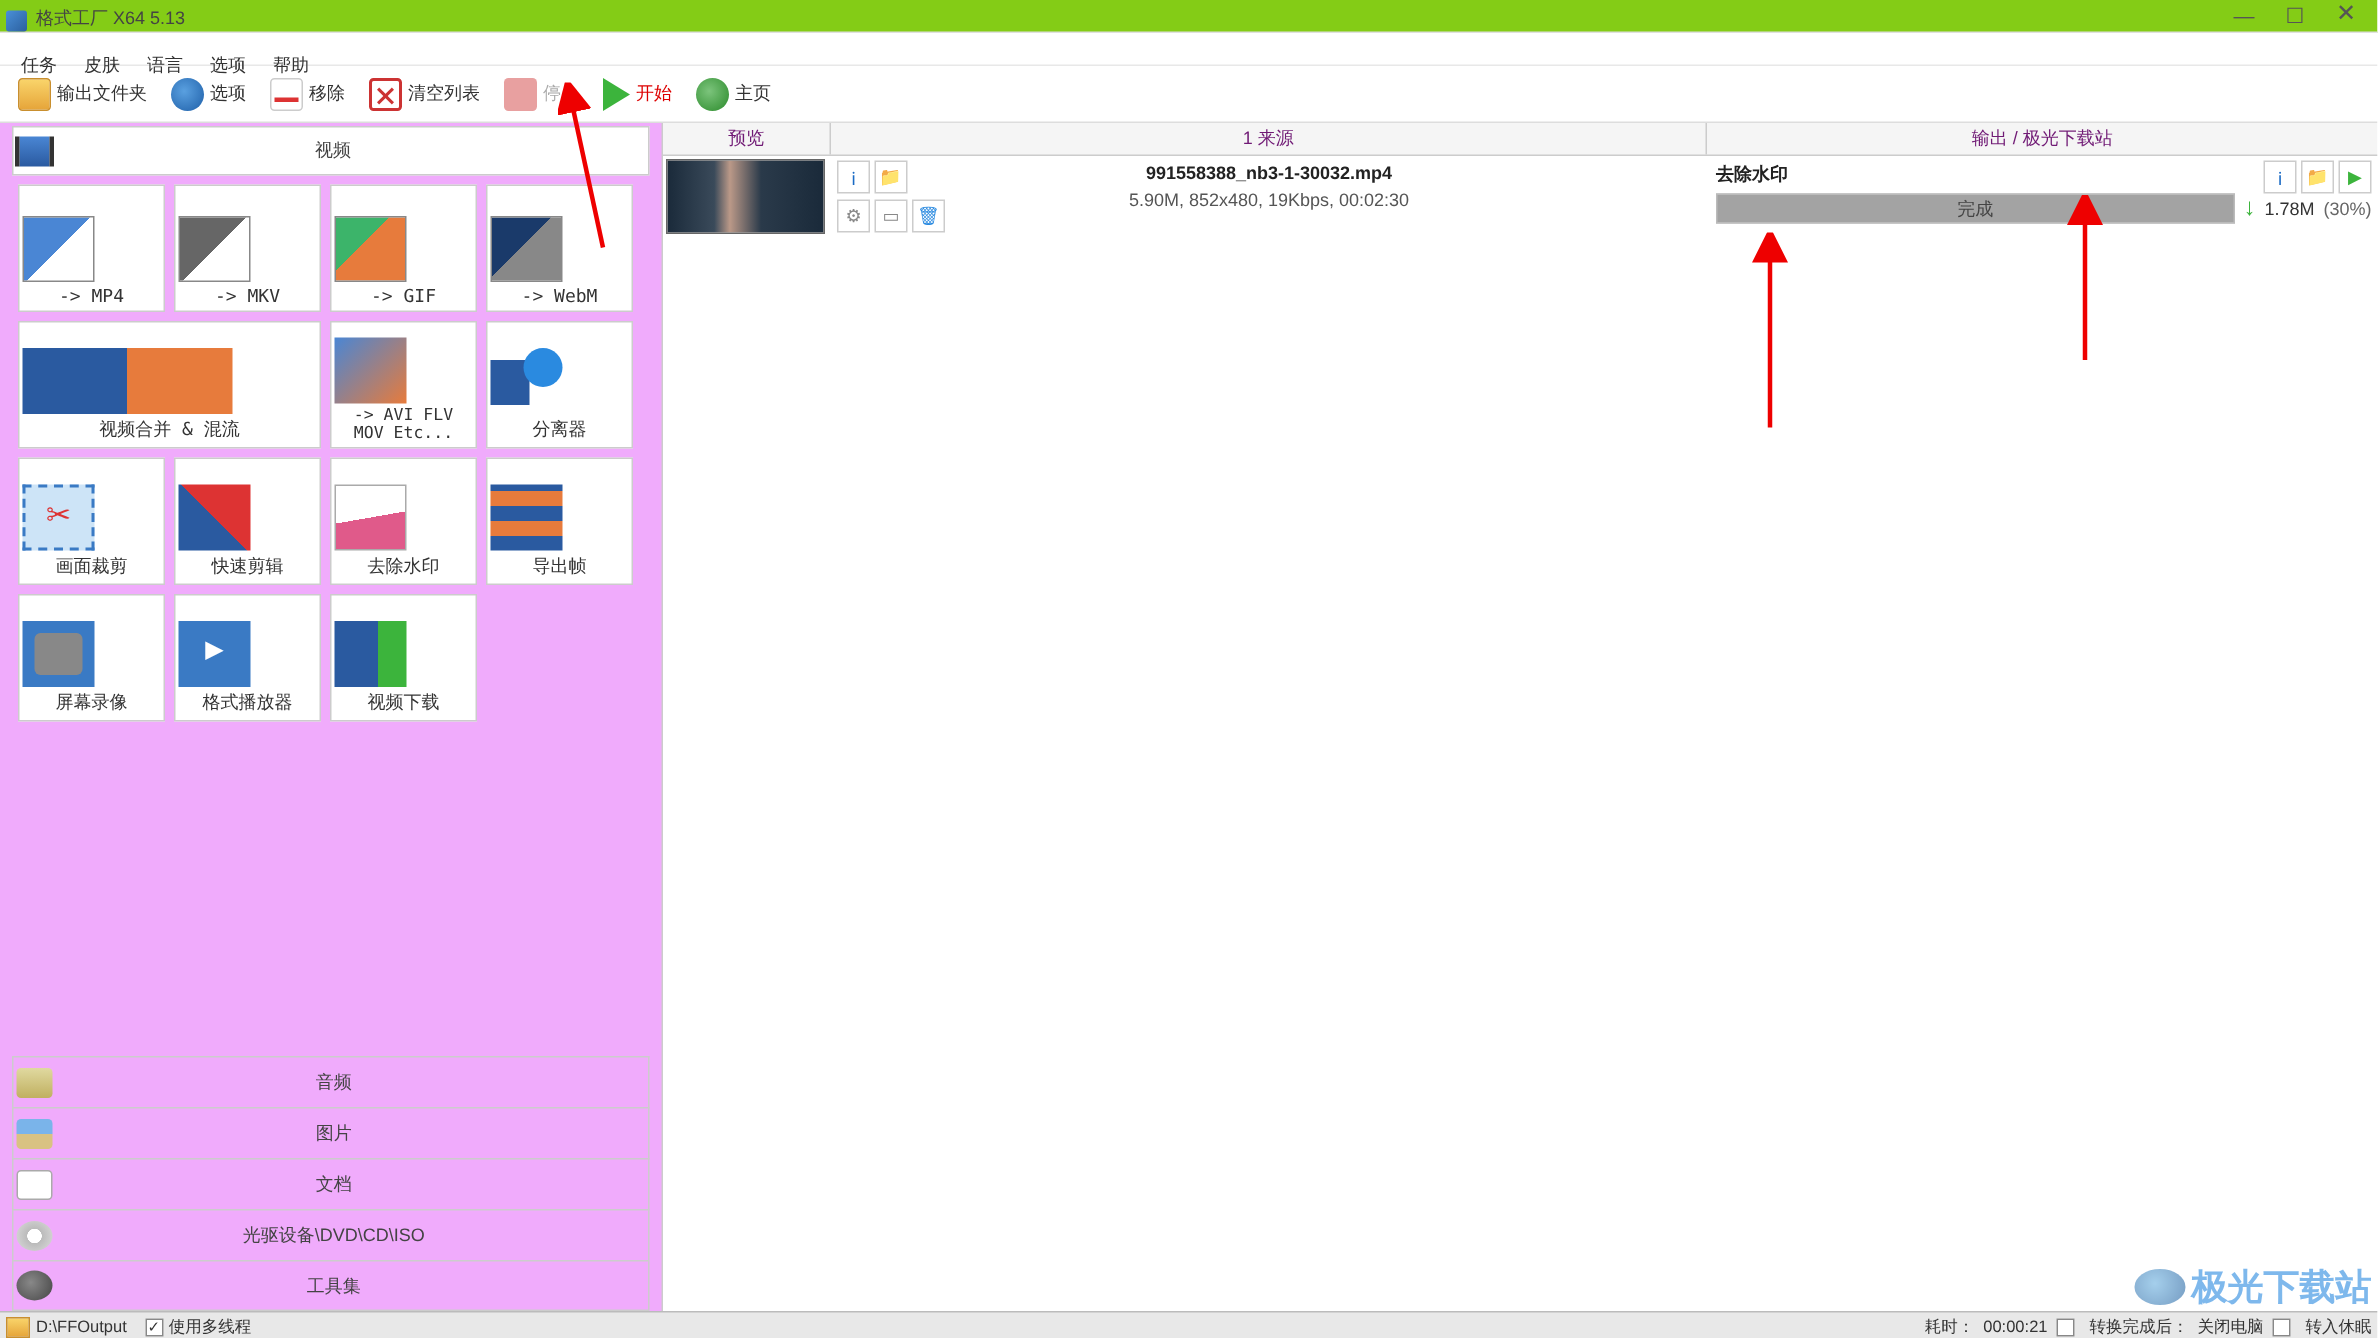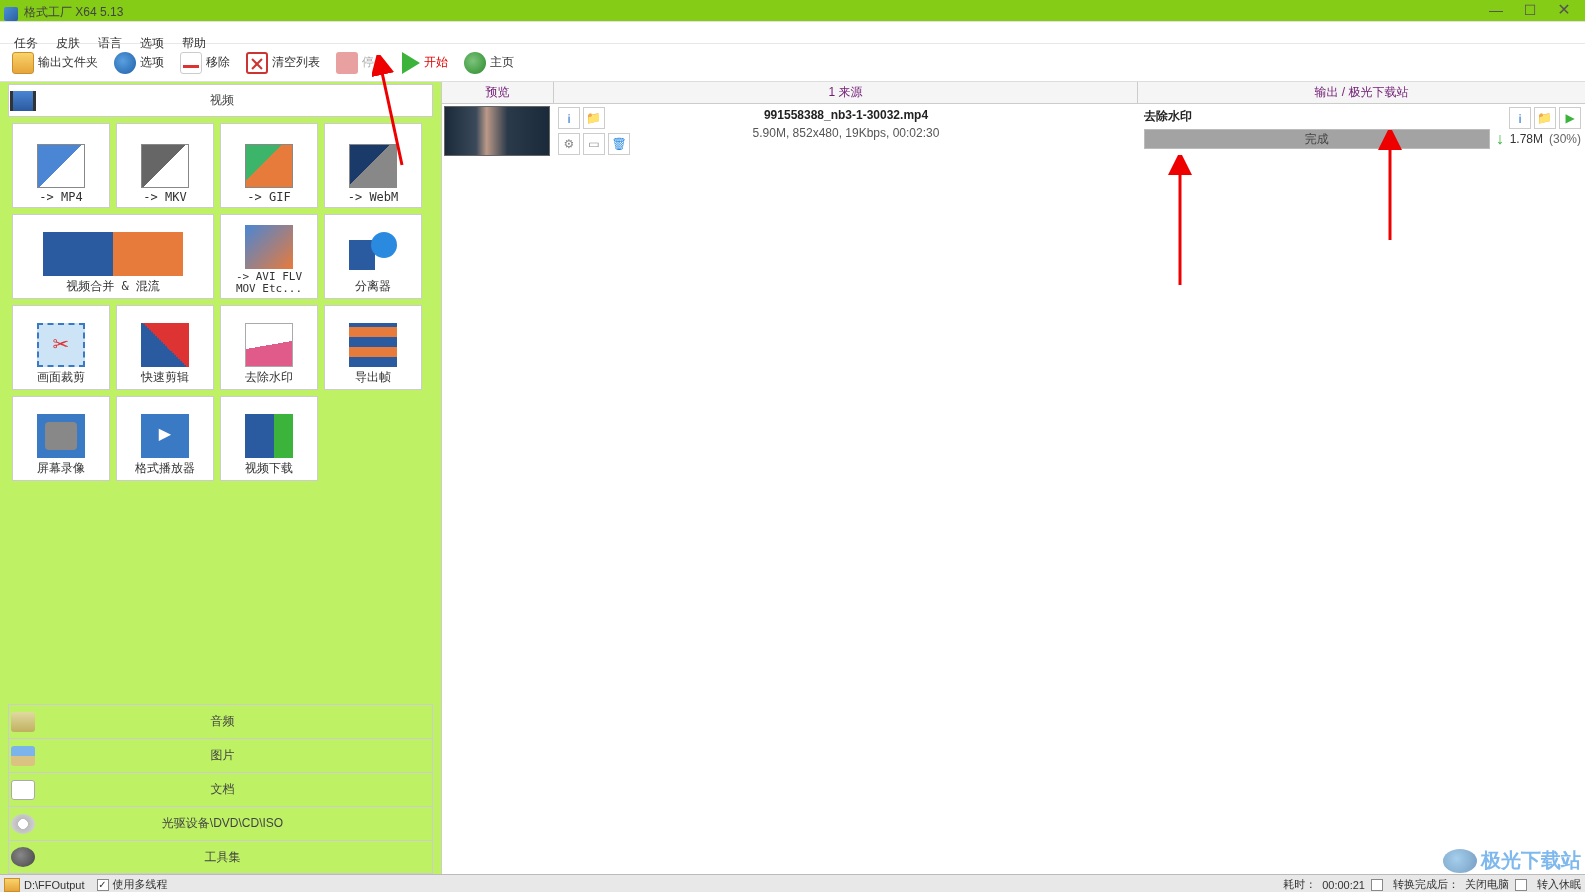--- a/index.html
+++ b/index.html
@@ -27,27 +27,27 @@
 .ic-clear::before { transform: rotate(45deg); }
 .ic-clear::after { transform: rotate(-45deg); }
 .ic-stop { background: #e8a0a0; }
 .ic-start { width: 0; height: 0; border-left: 18px solid #3cb43c; border-top: 11px solid transparent; border-bottom: 11px solid transparent; }
 .ic-home { background: radial-gradient(circle at 40% 40%, #7cc47c, #2a8a2a); border-radius: 50%; position: relative; }
 .tb-label { color: #333; font-family: Liberation Mono, monospace; }
 .stop-label { color: #aaa; }
 .start-label { color: #d00; }
 
 .main { display: flex; height: 792px; }
-.sidebar { width: 442px; border-right: 1px solid #ccc; display: flex; flex-direction: column; background: #bef264; }
+.sidebar { width: 442px; border-right: 1px solid #ccc; display: flex; flex-direction: column; background: #f0abfc; }
 .accordion-header { height: 33px; display: flex; align-items: center; border: 1px solid #ccc; margin: 2px 8px; background: #fff; }
 .accordion-header .hdr-icon { width: 26px; height: 20px; margin: 0 2px 0 1px; }
 .accordion-header .hdr-label { flex: 1; text-align: center; color: #444; padding-right: 26px; }
 
 .video-grid { padding: 4px 12px; display: grid; grid-template-columns: repeat(4, 98px); gap: 6px; align-content: start; }
-.grid-tile { width: 98px; height: 85px; border: 1px solid #ccc; background: #fff; display: flex; flex-direction: column; align-items: center; justify-content: flex-end; text-align: center; padding: 3px 2px; overflow: hidden; }
+.grid-tile { width: 98px; height: 85px; border: 1px solid #ccc; background: #fff; display: flex; flex-direction: column; justify-content: flex-end; text-align: center; padding: 3px 2px; overflow: hidden; }
 .tile-icon { width: 48px; height: 44px; margin-top: 2px; }
 .tile-label { font-family: "SimSun", monospace; font-size: 12px; color: #333; margin-top: 2px; width: 100%; white-space: nowrap; overflow: hidden; }
 .grid-tile.wide { grid-column: span 2; width: 202px; }
 .grid-tile.wide .tile-icon { width: 140px; height: 44px; }
 
 .ic-mp4 { background: linear-gradient(135deg,#4a86d4 50%,#fff 50%); border: 1px solid #888; }
 .ic-mkv { background: linear-gradient(135deg,#666 50%,#fff 50%); border: 1px solid #888; }
 .ic-gif { background: linear-gradient(135deg,#3cb46a 40%,#e77b3c 40%); border: 1px solid #888; }
 .ic-webm { background: linear-gradient(135deg,#1a3a6a 45%,#888 45%); border: 1px solid #888; }
 .ic-merge { background: linear-gradient(90deg,#2a5aa0 50%,#e77b3c 50%); }
@@ -101,21 +101,21 @@
 .size-txt { color: #333; }
 .pct-txt { color: #666; }
 
 .arrow { position: absolute; pointer-events: none; }
 
 .statusbar { height: 20px; background: #e8e8e8; border-top: 1px solid #bbb; display: flex; align-items: center; padding: 0 4px; font-size: 11px; color: #333; }
 .sb-folder { width: 16px; height: 14px; background: linear-gradient(#f9d46a,#e6a53a); border: 1px solid #c98f2e; margin-right: 4px; }
 .sb-path { margin-right: 12px; }
 .sb-check { margin-right: 4px; width: 12px; height: 12px; background: #fff; border: 1px solid #888; display: flex; align-items: center; justify-content: center; font-size: 10px; color: #333; }
 .sb-right { margin-left: auto; display: flex; align-items: center; gap: 6px; }
-.sb-watermark { position: absolute; right: 4px; bottom: 18px; color: #2a8ae0; font-size: 20px; font-weight: bold; opacity: 0.6; display: flex; align-items: center; gap: 4px; }
+.sb-watermark { position: absolute; right: 4px; bottom: 18px; color: #2a8ae0; font-size: 24px; font-weight: bold; opacity: 0.6; display: flex; align-items: center; gap: 4px; }
 .sb-watermark .logo { width: 34px; height: 24px; border-radius: 50%; background: radial-gradient(circle at 40% 40%,#6ab0e0,#1a5a9a); }
 
 .ic-video-hdr { background: linear-gradient(0deg,#2a5aa0,#4a86d4); border-left: 3px solid #333; border-right: 3px solid #333; }
 </style>
 </head>
 <body>
 
 <div class="titlebar">
   <div class="app-icon"></div>
   <div class="title">格式工厂 X64 5.13</div>

